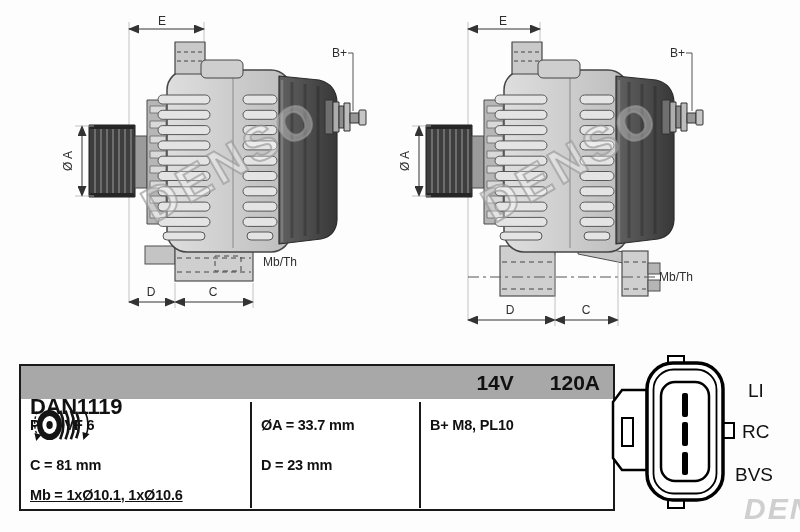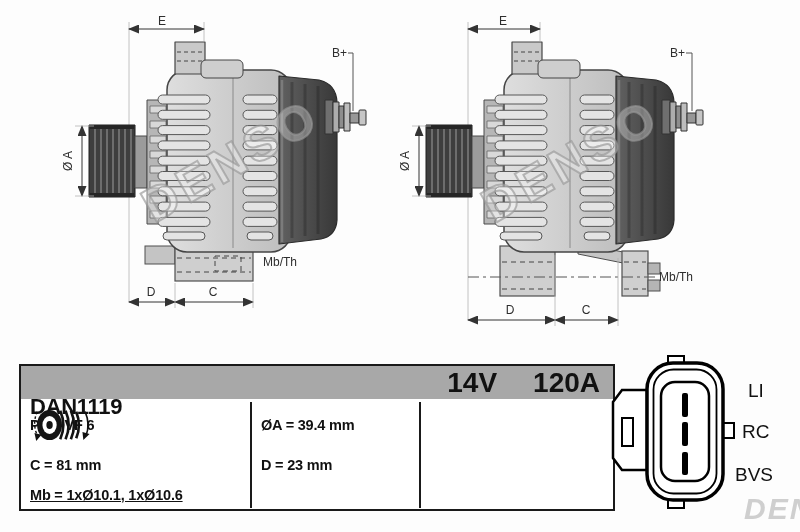--- a/index.html
+++ b/index.html
@@ -34,21 +34,21 @@
   }
   .spec-header{
     height:36px;background:#a8a8a8;display:flex;align-items:center;
     justify-content:space-between;border-bottom:3px solid #ffffff;
     box-sizing:border-box;
   }
   .spec-header .pn{
     font-size:22px;font-weight:bold;color:#111;padding-left:9px;letter-spacing:-0.3px;margin-top:48px;
   }
   .hdr-right{display:flex;gap:36px;padding-right:13px;}
-  .hdr-right span{font-size:28px;font-weight:bold;color:#111;}
+  .hdr-right span{font-size:21px;font-weight:bold;color:#111;}
   .spec-body{display:grid;grid-template-columns:231px 169px 188px;height:106px;}
   .spec-col{border-right:2px solid #1a1a1a;display:flex;flex-direction:column;}
   .spec-col.last{border-right:none;}
   .cell{display:flex;align-items:center;padding-left:9px;font-size:14.5px;
     font-weight:bold;color:#111;letter-spacing:-0.2px;overflow:visible;}
   .r1{height:46px;} .r2{height:33px;} .r3{height:27px;text-decoration:underline;}
   .belt-icon{width:64px;height:46px;flex:0 0 auto;margin:-2px 6px -2px 0;}
 
   
 </style>
@@ -254,24 +254,25 @@
             <path d="M52 10 Q 58 25 52 40" fill="none" stroke="#141414" stroke-width="3"></path>
             <path d="M62 10 Q 68 24 63 37" fill="none" stroke="#111" stroke-width="1.8"></path>
             <polygon points="59,33 67,35 60,42" fill="#111"></polygon>
           </svg>
           <span>Poly-VF 6</span>
         </div>
         <div class="cell r2">C = 81 mm</div>
         <div class="cell r3">Mb = 1xØ10.1, 1xØ10.6</div>
       </div>
       <div class="spec-col">
-        <div class="cell r1">ØA = 39.4 mm</div>
+        <div class="cell r1">ØA = 33.7 mm</div>
         <div class="cell r2">D = 23 mm</div>
       </div>
       <div class="spec-col last">
+        <div class="cell r1">B+ M8, PL10</div>
         <div class="cell r3"></div>
       </div>
     </div>
   </div>
 
   <svg class="connector-svg" width="200" height="192" viewBox="0 0 200 192">
     <g fill="#ffffff" stroke="#000000">
       <rect x="68" y="16" width="16" height="10" stroke-width="2"></rect>
       <rect x="68" y="158" width="16" height="10" stroke-width="2"></rect>
       <rect x="120" y="83" width="14" height="15" stroke-width="2"></rect>

